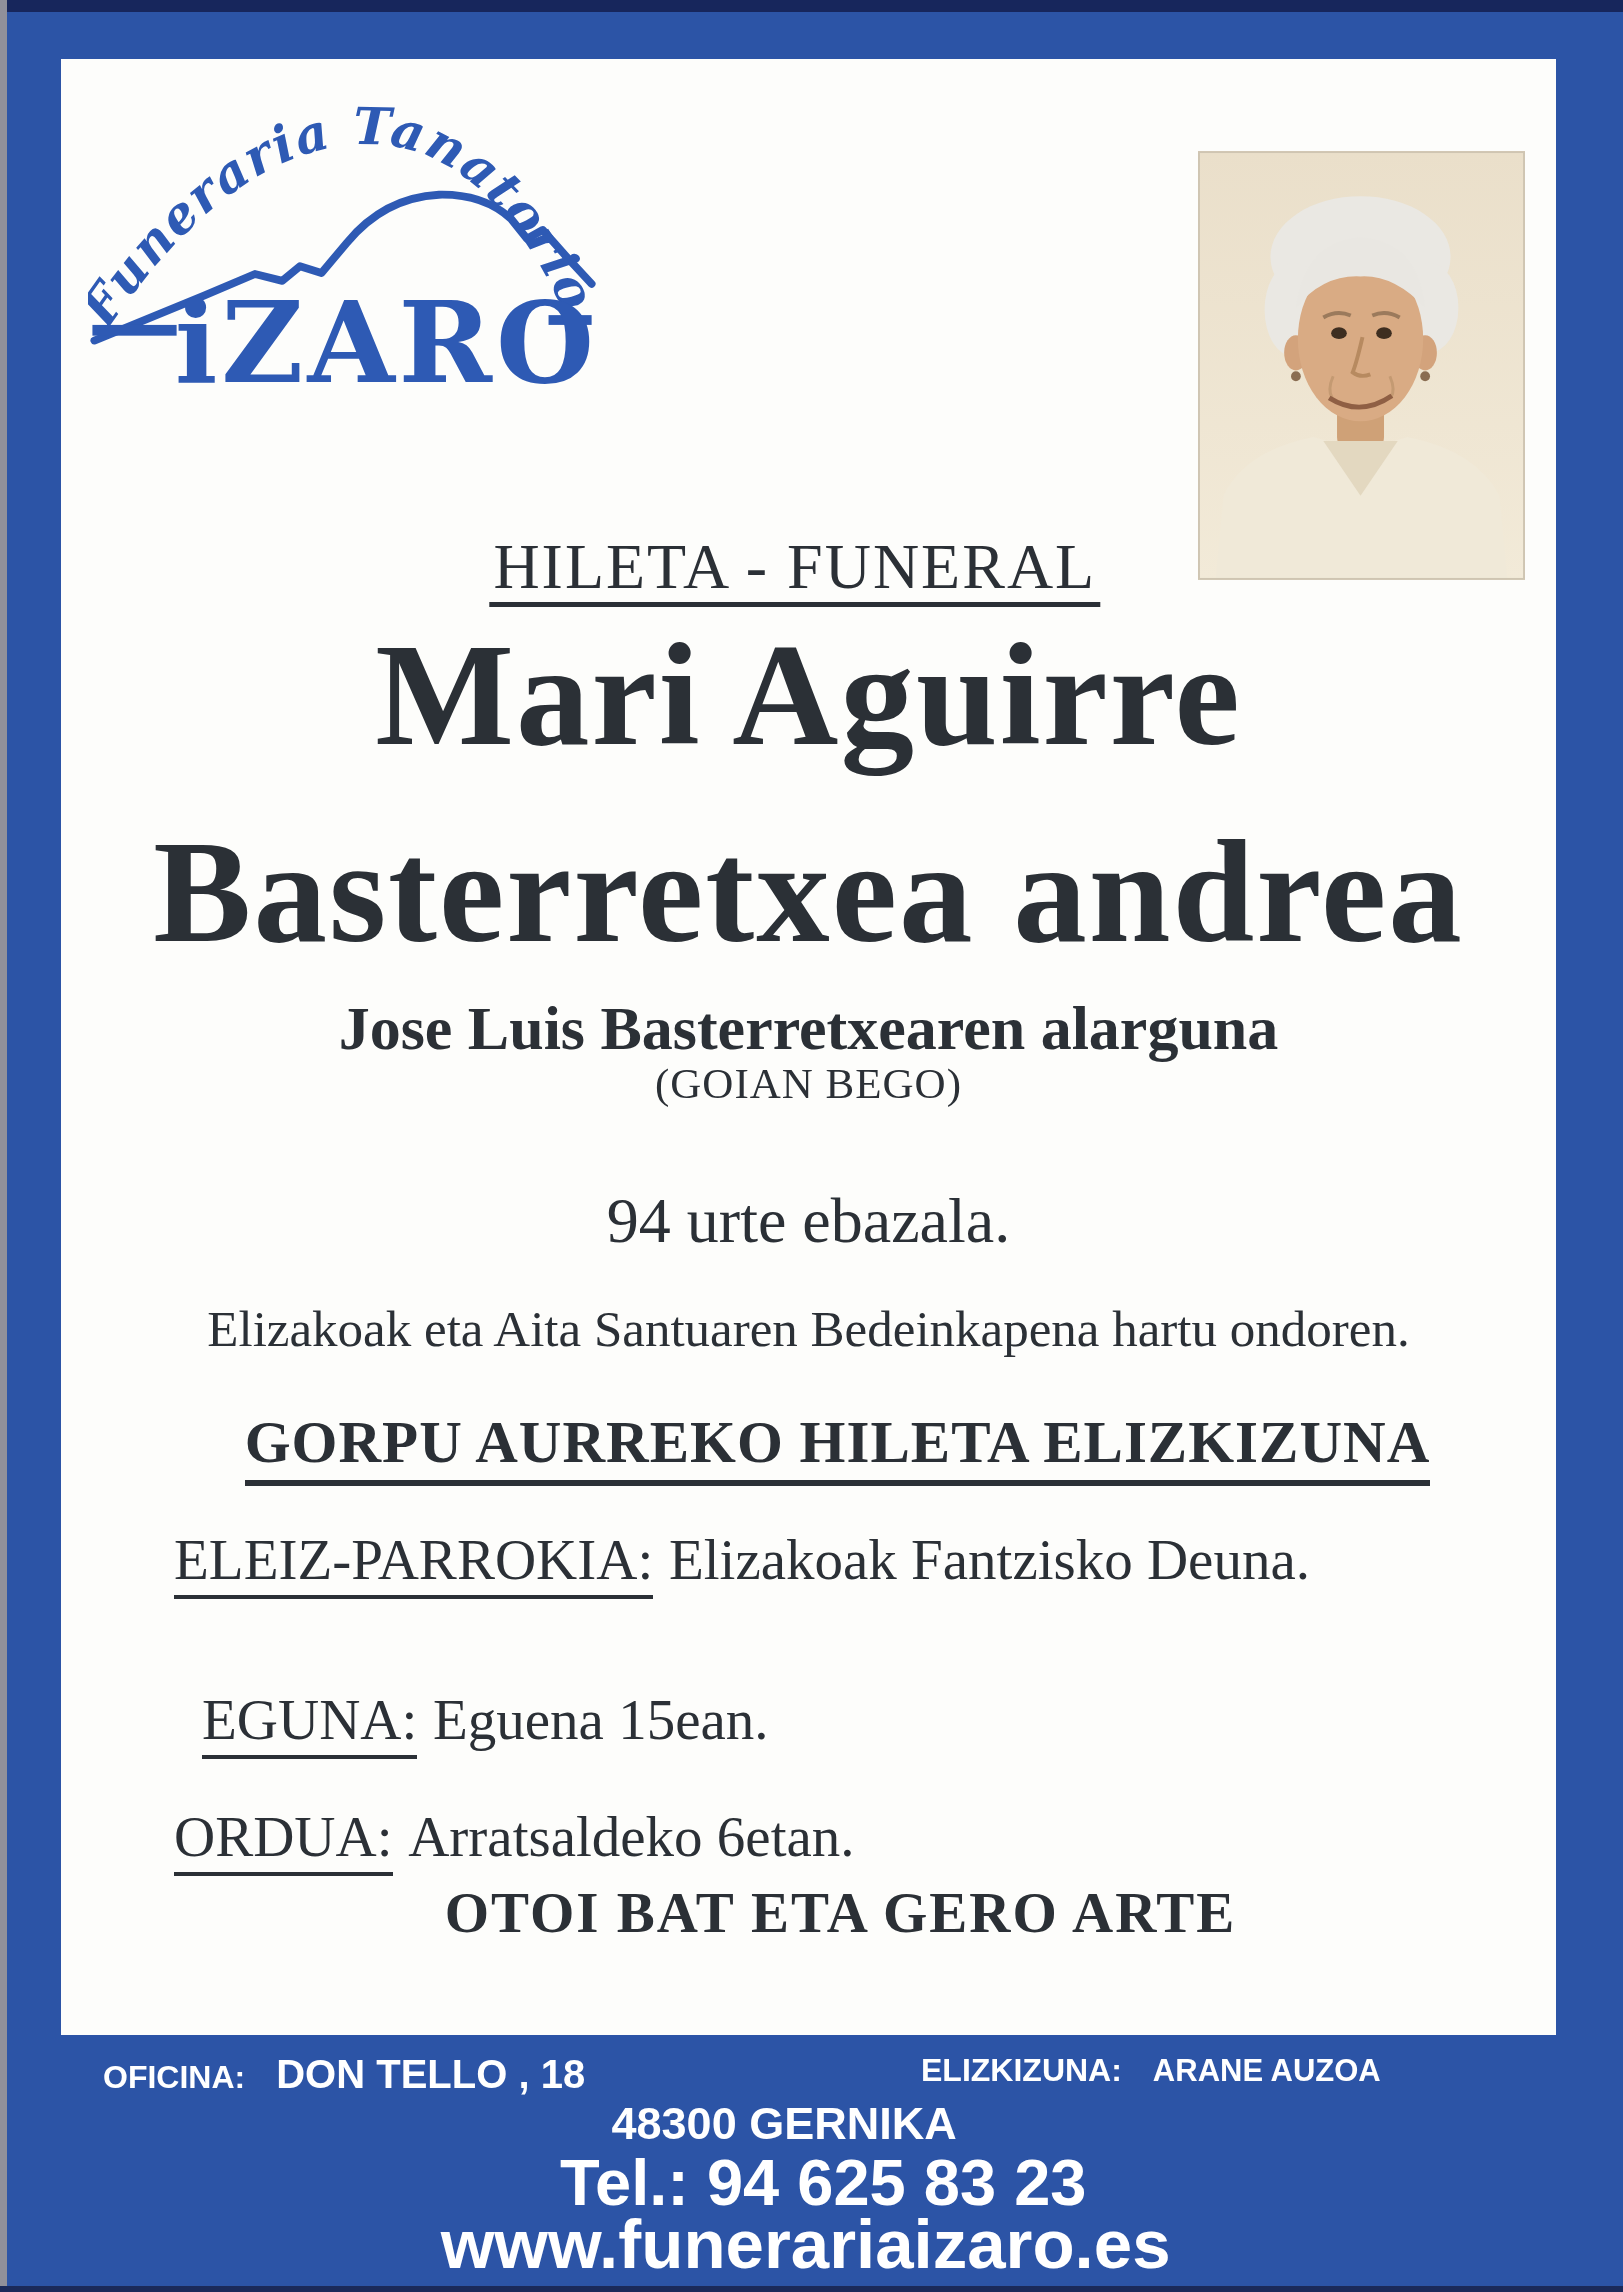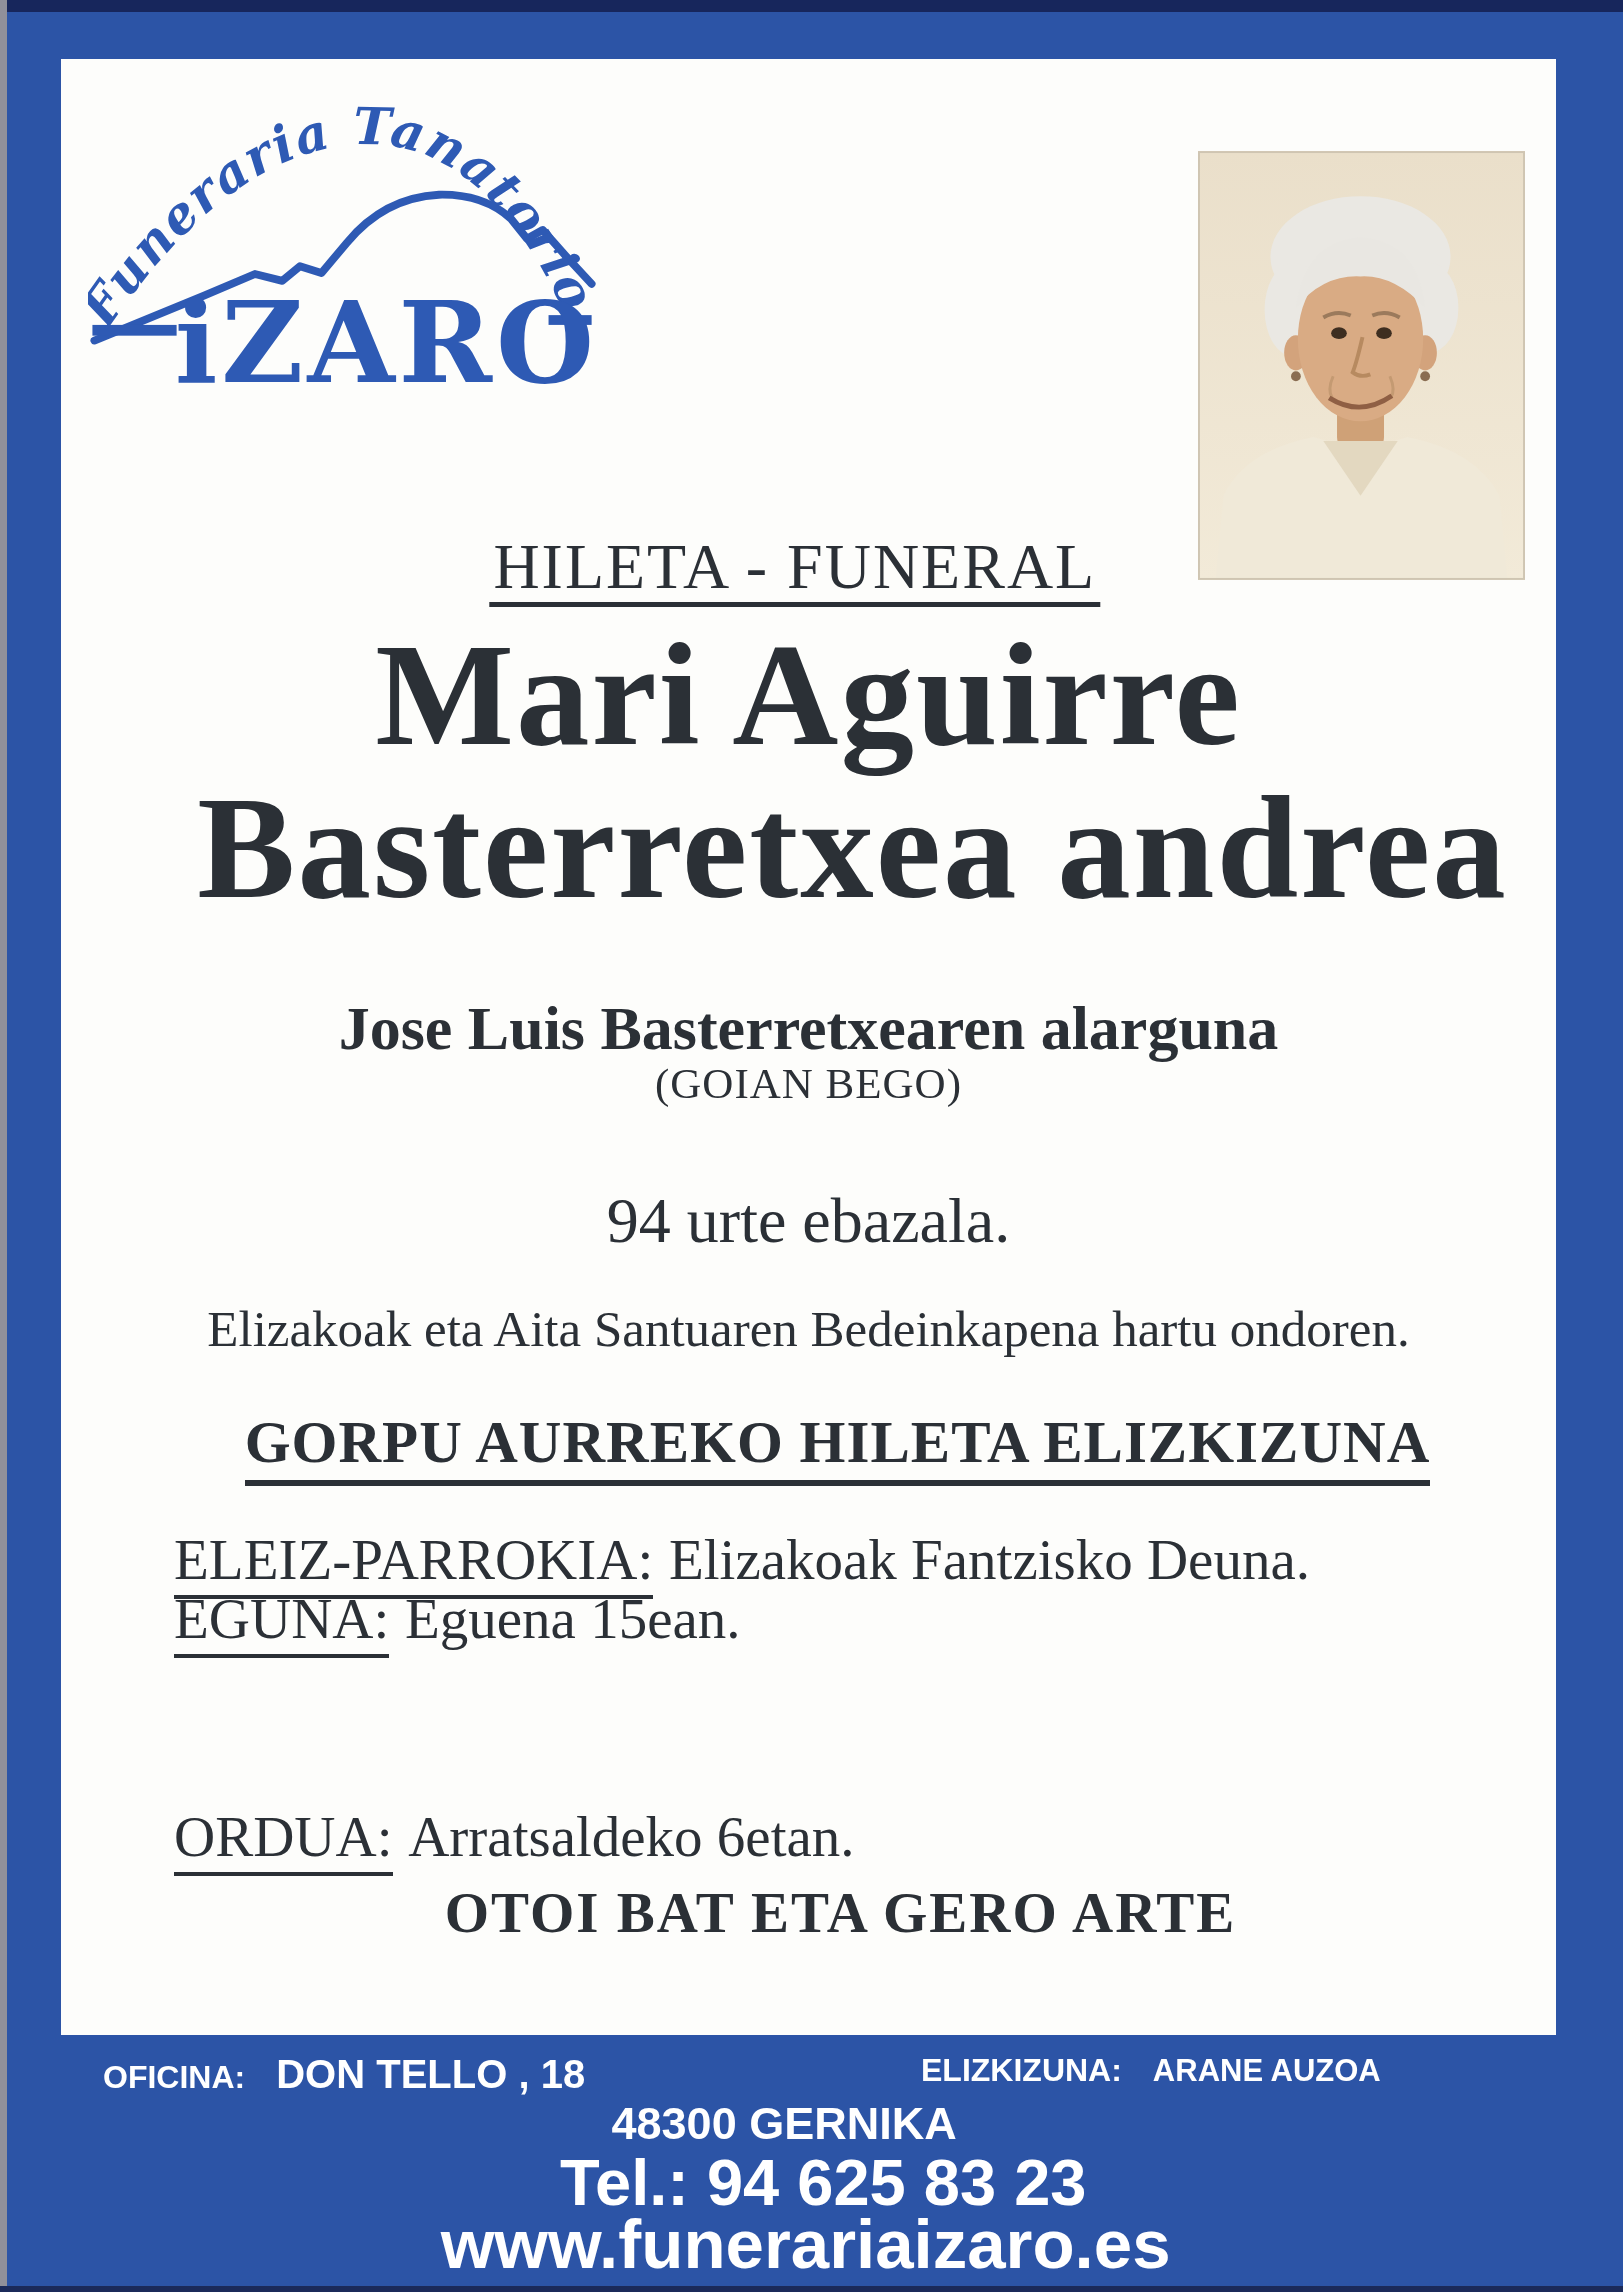--- a/index.html
+++ b/index.html
@@ -24,33 +24,33 @@
   
   .photo{position:absolute;left:1137px;top:92px;width:327px;height:429px;}
   .photo svg{display:block;width:100%;height:100%;}
 
   
   .center{position:absolute;left:0;width:1495px;text-align:center;}
   .hileta{top:471px;font-size:64px;letter-spacing:2px;transform:translateX(-13.7px);}
   .hileta .u{border-bottom:5.9px solid var(--ink);padding:0 3.9px 0 3.9px;}
   .name{font-weight:700;font-size:147px;letter-spacing:2px;line-height:1;}
   .name1{top:562px;}
-  .name2{top:715px;padding-left:44px;}
+  .name2{top:759px;}
   .relation{top:934px;font-weight:700;font-size:62px;}
   .rip{top:1000px;font-size:43px;letter-spacing:1px;}
   .death1{top:1045px;font-size:64px;}
   .death2{top:1125px;font-size:64px;}
   .sacraments{top:1241px;font-size:51px;}
   .gorpu{top:1349px;font-weight:700;font-size:59px;letter-spacing:1px;transform:translateX(29px);}
   .gorpu .u2{border-bottom:6.9px solid var(--ink);padding-bottom:4.9px;}
   .item{position:absolute;left:113px;font-size:57px;white-space:nowrap;}
   .item .lbl{border-bottom:4.9px solid var(--ink);padding-bottom:3.9px;}
   .item .val{margin-left:15.7px;}
   .item-parish{top:1468px;}
-  .item-day{top:1527px;}
+  .item-day{top:1628px;margin-left:28px;}
   .item-hour{top:1745px;}
   .farewell{top:1821px;font-weight:700;font-size:57px;letter-spacing:2px;padding-left:32px;}
 
   
   .f-row{position:absolute;display:flex;align-items:baseline;gap:31px;
          font-family:"Liberation Sans",sans-serif;font-weight:700;color:var(--footer-text);white-space:nowrap;}
   .f-left{left:103px;top:2052px;}
   .f-right{left:921px;top:2052px;}
   .f-lbl{font-size:32px;letter-spacing:0px;}
   .f-val-office{font-size:40px;letter-spacing:0px;}

